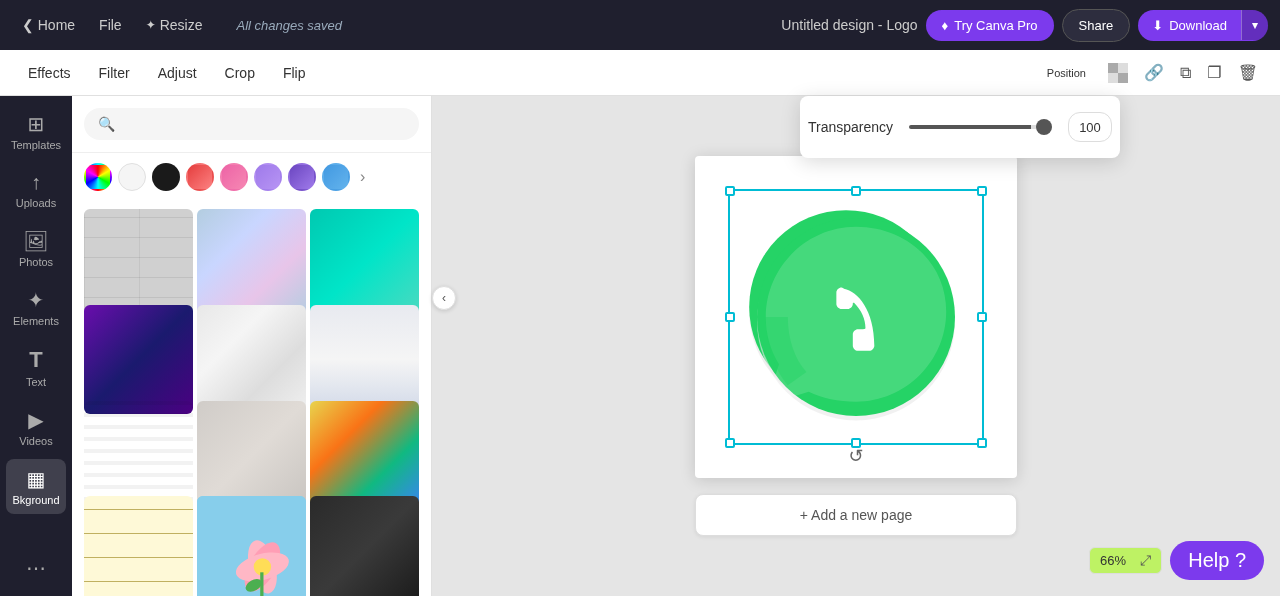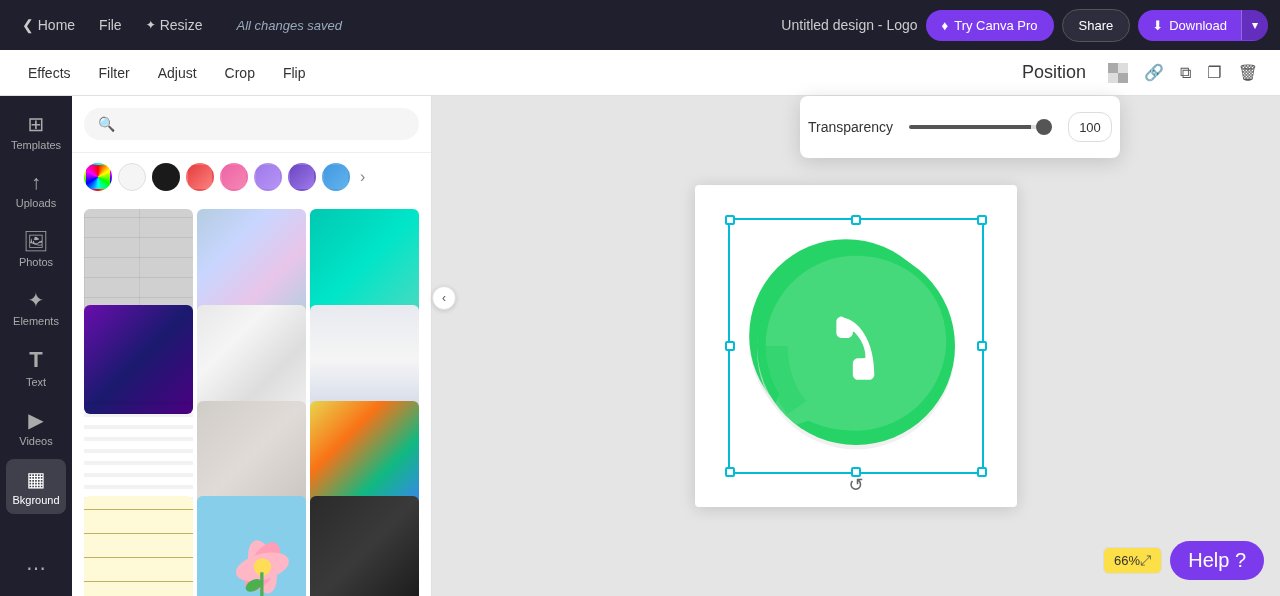--- a/index.html
+++ b/index.html
@@ -35,21 +35,21 @@
       display: flex; align-items: center; background: white; height: 46px; border-bottom: 1px solid #e0e0e0; padding: 0 16px; gap: 4px; position: relative; z-index: 50;
     }
     .toolbar-btn {
       background: none; border: none; cursor: pointer; padding: 6px 12px; border-radius: 6px; font-size: 14px; color: #333; font-weight: 500;
     }
     .toolbar-icon-btn {
       background: none; border: none; cursor: pointer; padding: 6px; border-radius: 6px; color: #555; font-size: 16px; display: flex; align-items: center;
     }
     .toolbar-spacer { flex: 1; }
     .position-btn {
-      background: none; border: none; cursor: pointer; padding: 6px 12px; border-radius: 6px; font-size: 18px; color: #333; font-weight: 500;
+      background: none; border: none; cursor: pointer; padding: 6px 12px; border-radius: 6px; font-size: 11px; color: #333; font-weight: 500;
     }
 
     
     .transparency-popup {
       position: absolute; top: 96px; right: 160px; background: white; border-radius: 8px; box-shadow: 0 4px 20px rgba(0,0,0,0.15); padding: 16px 8px; display: flex; align-items: center; gap: 16px; z-index: 200; width: 320px;
     }
     .transparency-label { font-size: 14px; color: #333; white-space: nowrap; }
     .transparency-slider { flex: 1; appearance: none; height: 4px; border-radius: 2px; background: linear-gradient(to right, #555 85%, #ddd 85%); outline: none; cursor: pointer; }
     .transparency-slider::-webkit-slider-thumb { appearance: none; width: 16px; height: 16px; border-radius: 50%; background: #555; cursor: pointer; }
     .transparency-value { width: 44px; height: 30px; border: 1px solid #ddd; border-radius: 12px; text-align: center; font-size: 13px; color: #333; display: flex; align-items: center; justify-content: center; }
@@ -148,21 +148,21 @@
 
     .add-page-btn {
       margin-top: 16px; background: white; border: 1px solid #ddd; border-radius: 8px; padding: 12px 32px; font-size: 14px; color: #555; cursor: pointer; width: 322px; text-align: center; box-shadow: 0 1px 4px rgba(0,0,0,0.08);
     }
 
     
     .bottom-bar {
       position: absolute; bottom: 16px; right: 16px; display: flex; align-items: center; gap: 8px;
     }
     .zoom-display {
-      background: #fde047; border: 1px solid #ddd; border-radius: 6px; padding: 4px 10px; font-size: 13px; color: #333; display: flex; align-items: center; gap: 0;
+      background: #bef264; border: 1px solid #ddd; border-radius: 6px; padding: 4px 10px; font-size: 13px; color: #333; display: flex; align-items: center; gap: 14px;
     }
     .fullscreen-btn { background: none; border: none; cursor: pointer; color: #555; font-size: 14px; }
     .help-btn {
       background: #7c3aed; color: white; border: none; border-radius: 20px; padding: 8px 18px; font-size: 20px; cursor: pointer; font-weight: 500;
     }
   </style>
 </head>
 <body>
 
 <div class="top-bar">
@@ -382,20 +382,23 @@
             <path d="M 65 55 C 63 55 61 57 61 59 L 61 68 C 61 70 63 72 65 72 L 70 72 C 72 72 74 70 74 68 C 74 67 74 67 75 67 C 81 73 84 80 84 87 C 84 87 84 88 82 88 L 78 88 C 76 88 74 90 74 92 L 74 101 C 74 103 76 105 78 105 L 87 105 C 89 105 91 103 91 101 C 91 73 78 58 67 56 C 66 55 65 55 65 55 Z" fill="white" transform="translate(12, 10) scale(1.15)"></path>
 
             <path d="M 38 162 L 55 150 C 44 138 38 120 38 100 L 18 100 C 18 125 26 148 38 162 Z" fill="#25d366" opacity="0.5"></path>
           </svg>
         </div>
 
         <div class="rotate-handle">↺</div>
       </div>
     </div>
 
+    <button class="add-page-btn">
+      <span>+ Add a new page</span>
+    </button>
 
     <div class="bottom-bar">
       <div class="zoom-display">
         <span>66%</span>
         <button class="fullscreen-btn">⤢</button>
       </div>
       <button class="help-btn">
         <span>Help ?</span>
       </button>
     </div>

